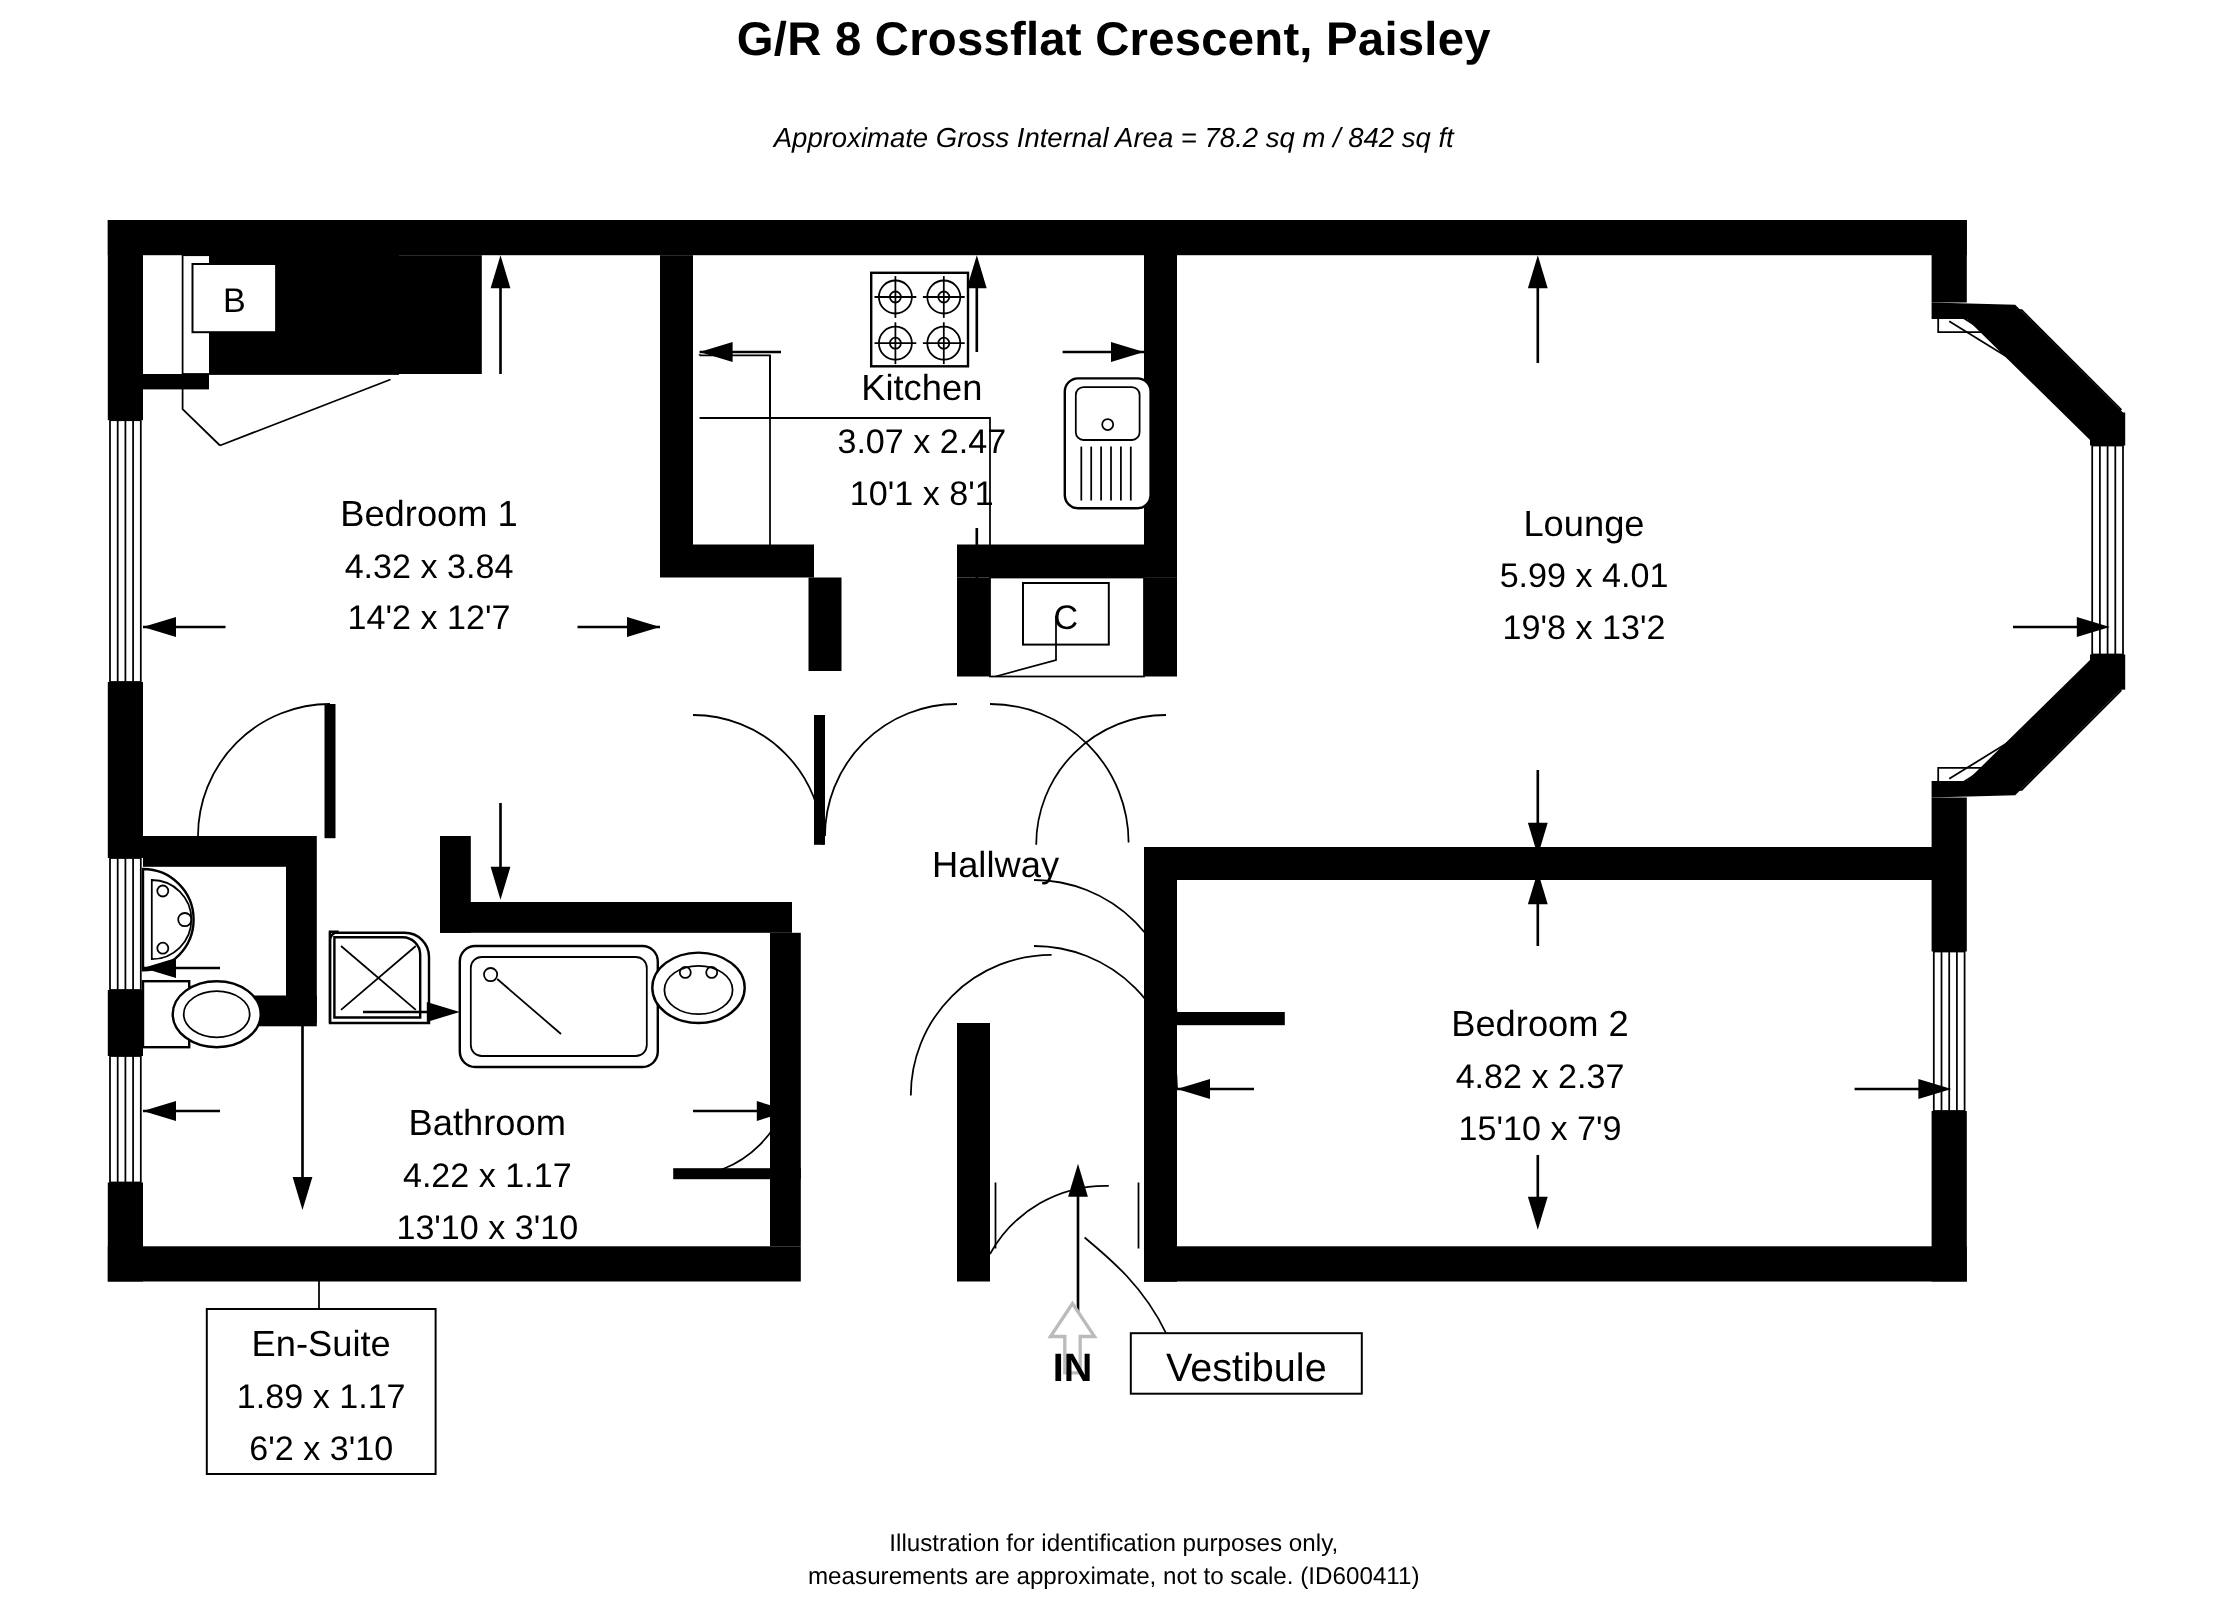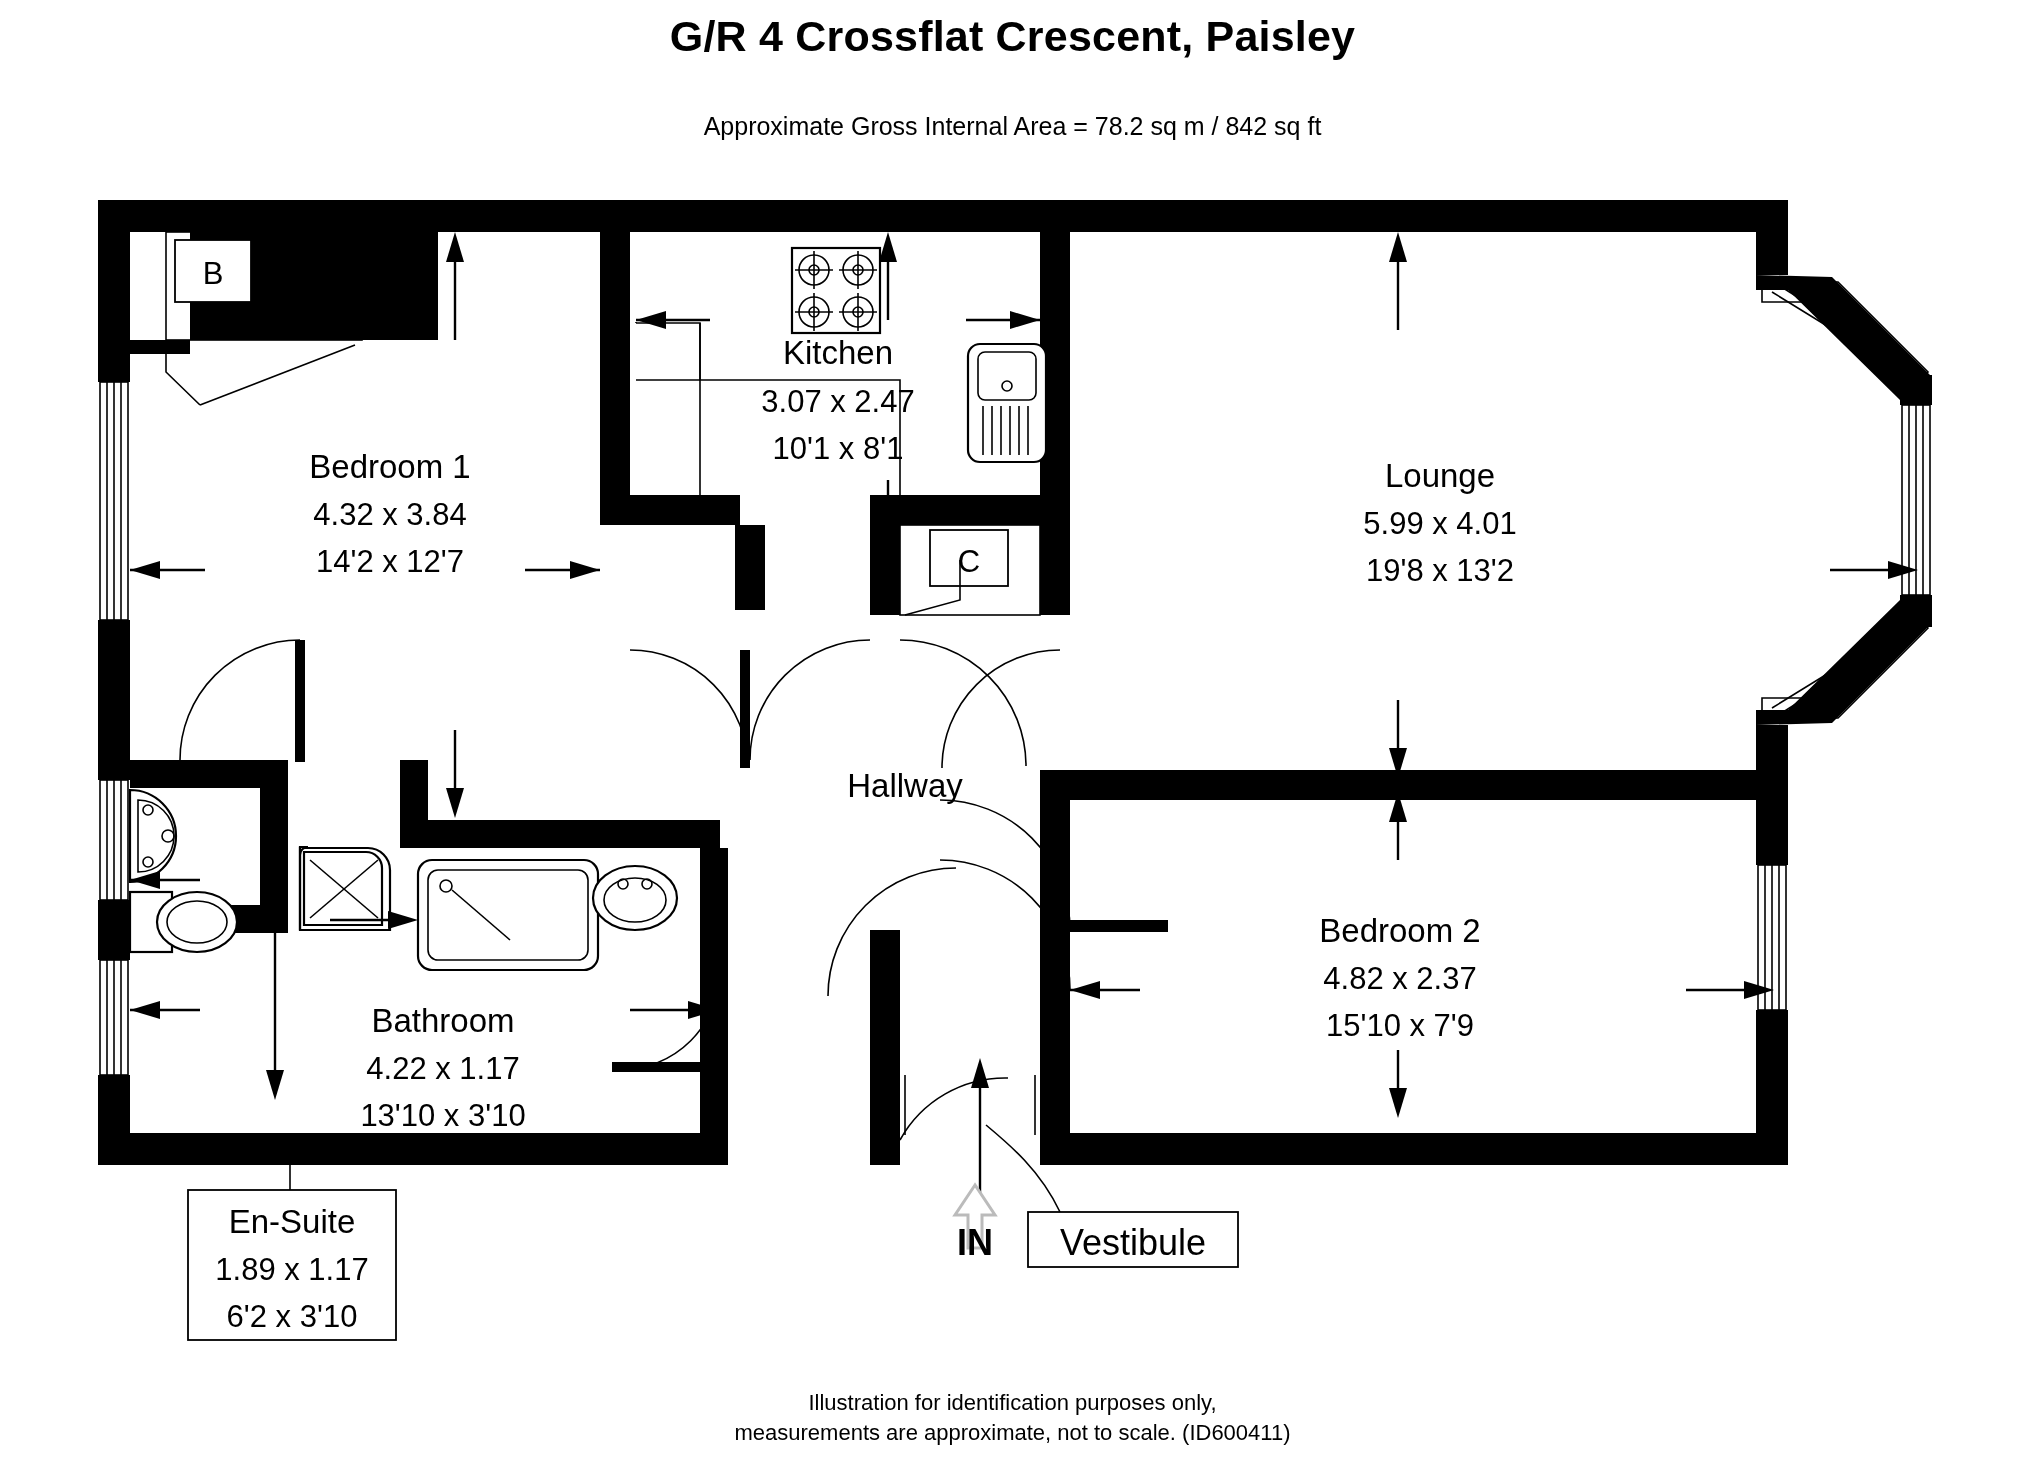--- a/index.html
+++ b/index.html
@@ -1,20 +1,20 @@
 <!DOCTYPE html>
 <html><head>
 <meta charset="utf-8">
 <style>
   html,body{margin:0;padding:0;background:#ffffff;}
   body{width:2025px;height:1469px;font-family:"Liberation Sans",sans-serif;color:#000;overflow:hidden;}
   #plan-root{position:relative;width:2025px;height:1469px;background:#fff;}
   .hdr{position:absolute;left:0;width:2025px;text-align:center;}
   #page-title{top:12px;font-size:43px;font-weight:bold;letter-spacing:.2px;}
-  #area-sub{top:112px;font-size:25px;font-weight:normal;}
+  #area-sub{top:112px;font-size:25px;font-weight:normal;font-style:italic;}
   #footer-1{top:1390px;font-size:22px;}
   #footer-2{top:1420px;font-size:22px;text-align:center;}
   svg{position:absolute;left:0;top:0;}
   .wall{fill:#000;}
   .thin1{fill:none;stroke:#000;stroke-width:1.6;}
   .fix{fill:#fff;stroke:#000;stroke-width:2.2;}
   .fixline{fill:none;stroke:#000;stroke-width:1.6;}
   .dim{fill:none;stroke:#000;stroke-width:2.4;}
   .txt{font-family:"Liberation Sans",sans-serif;font-size:32px;fill:#000;text-anchor:middle;}
   .txt-room{font-size:33px;}
@@ -22,21 +22,21 @@
   .tag{font-size:31px;}
   .boxlbl{fill:#fff;stroke:#000;stroke-width:1.8;}
   .inlbl{font-size:36px;font-weight:bold;}
   .veslbl{font-size:36px;}
 </style>
 </head>
 <body>
 
 <div id="plan-root">
 
-  <div class="hdr" id="page-title">G/R 4 Crossflat Crescent, Paisley</div>
+  <div class="hdr" id="page-title">G/R 8 Crossflat Crescent, Paisley</div>
   <div class="hdr" id="area-sub">Approximate Gross Internal Area = 78.2 sq m / 842 sq ft</div>
 
   <svg width="2025" height="1469" viewBox="0 0 2025 1469">
 
     <g>
 
       <rect class="wall" x="98" y="200" width="1690" height="32"></rect>
 
       <rect class="wall" x="98" y="200" width="32" height="182"></rect>
 

